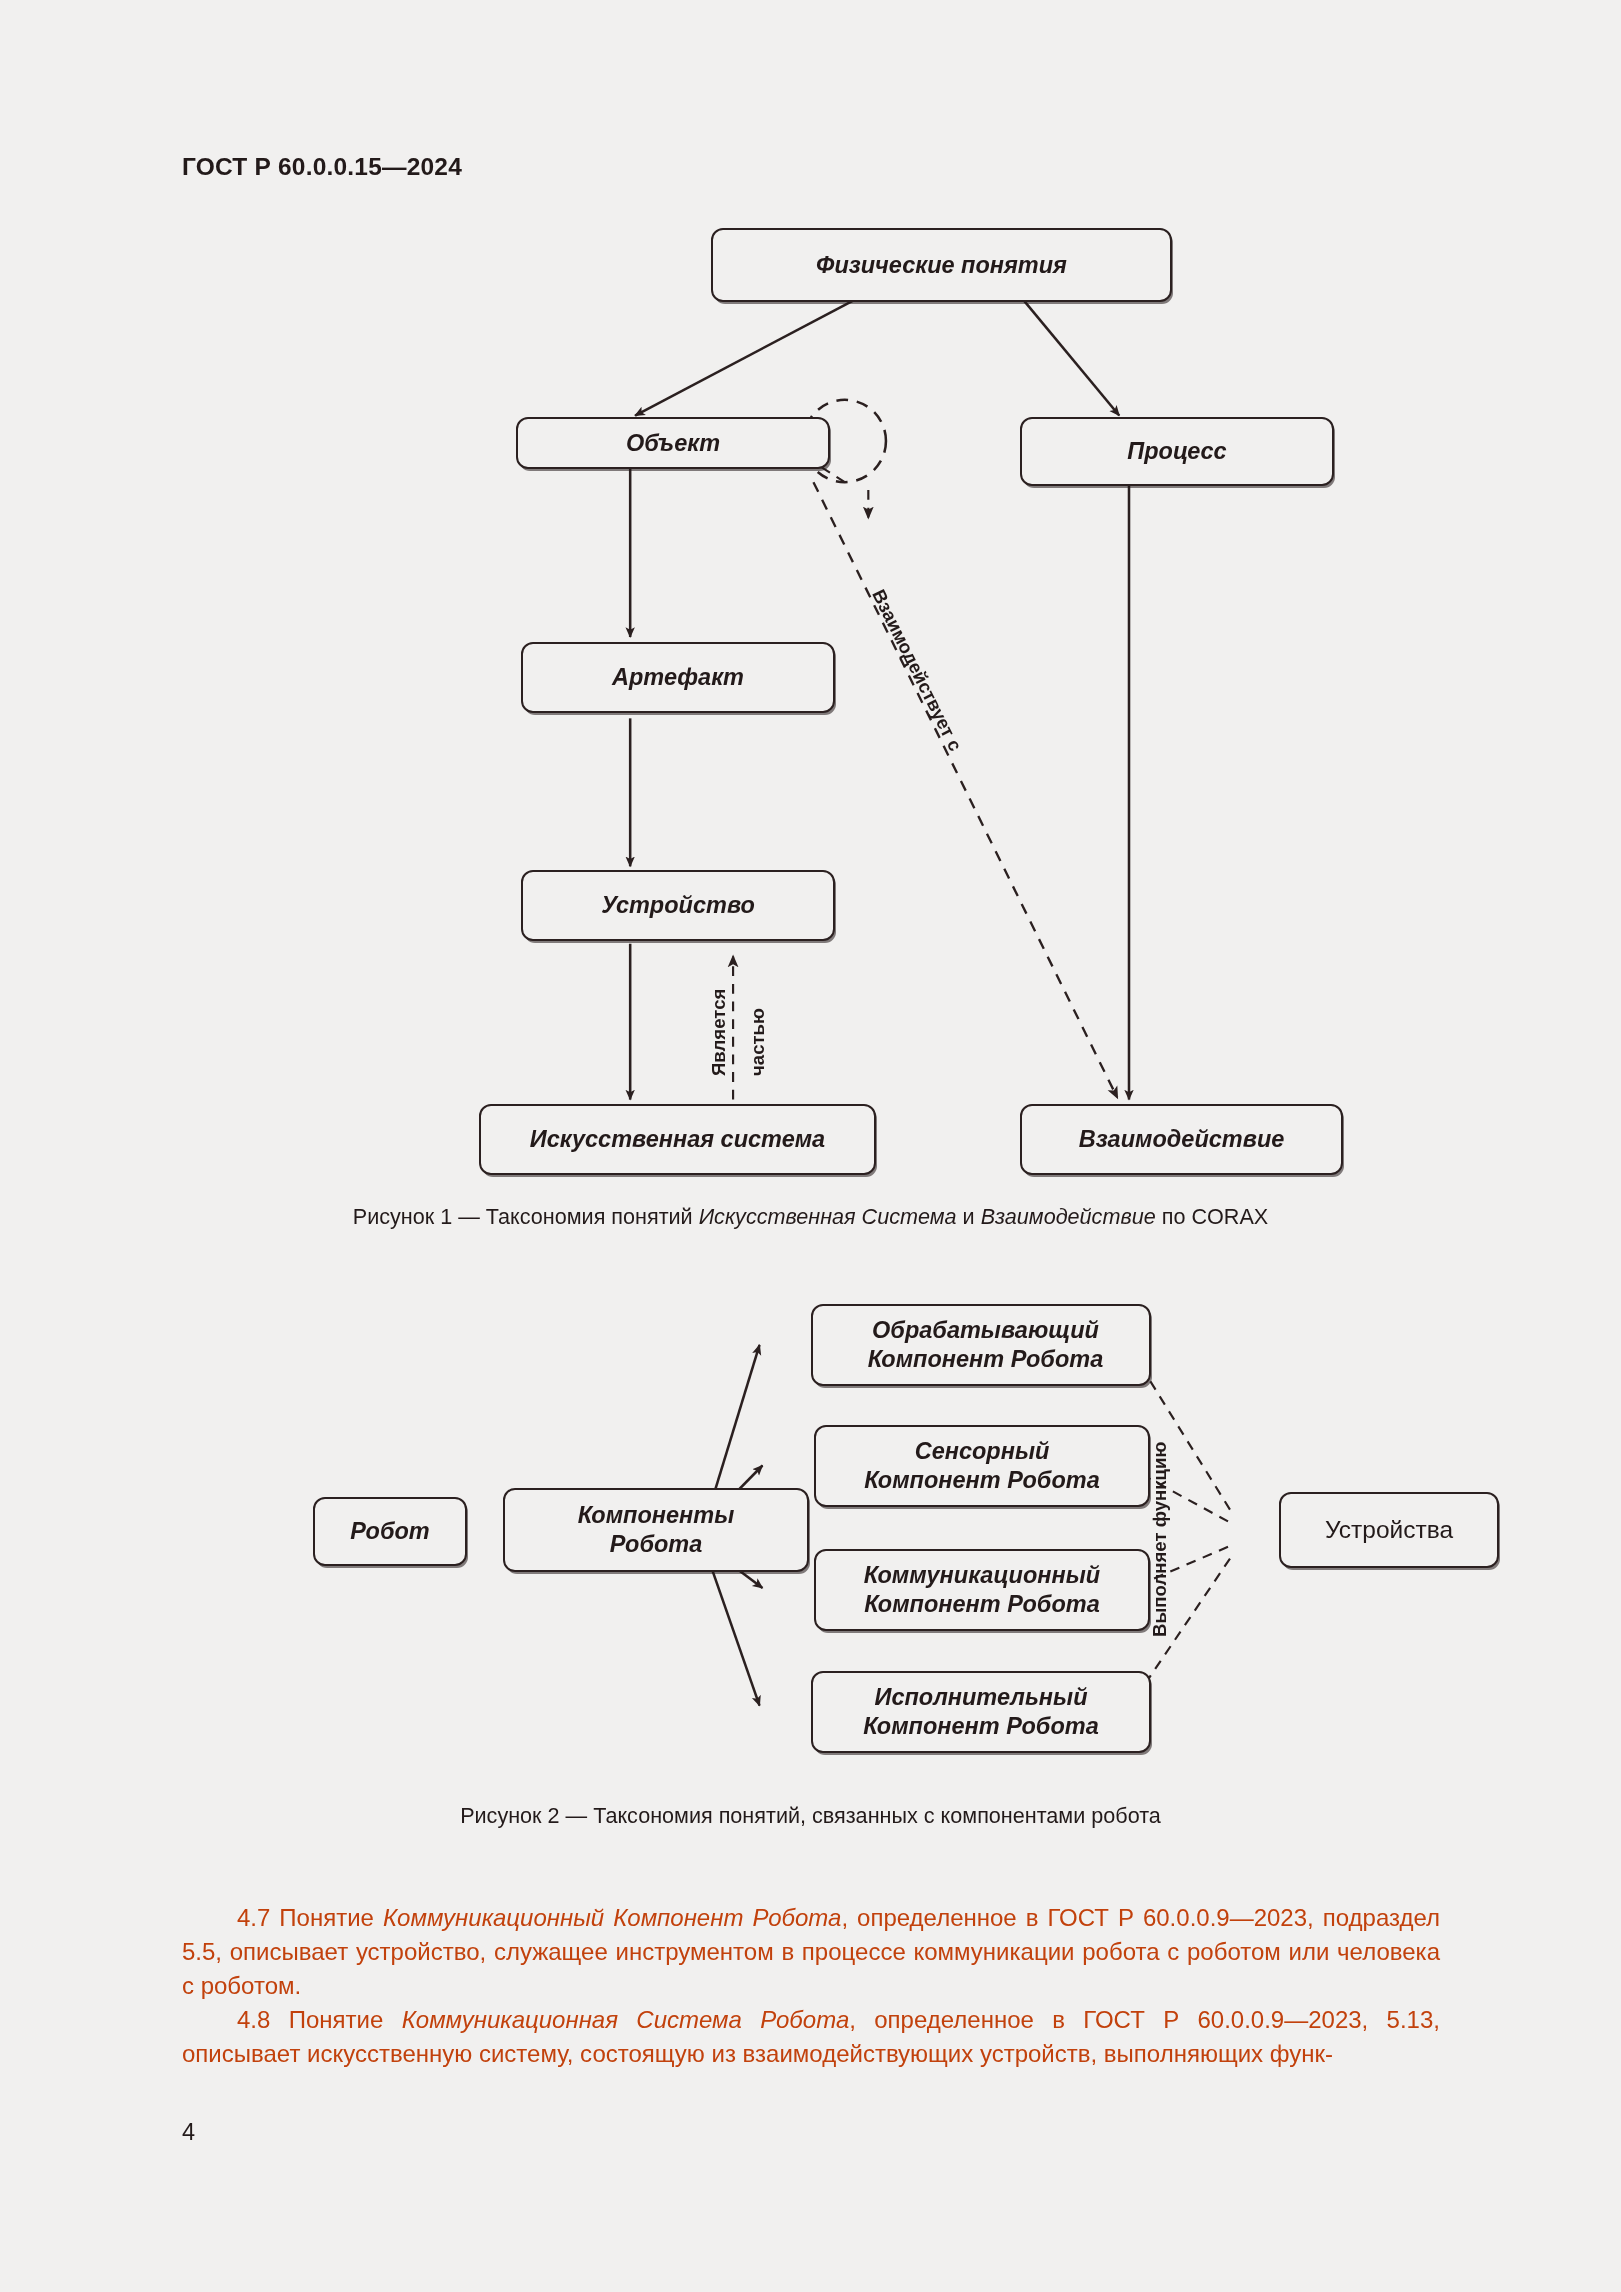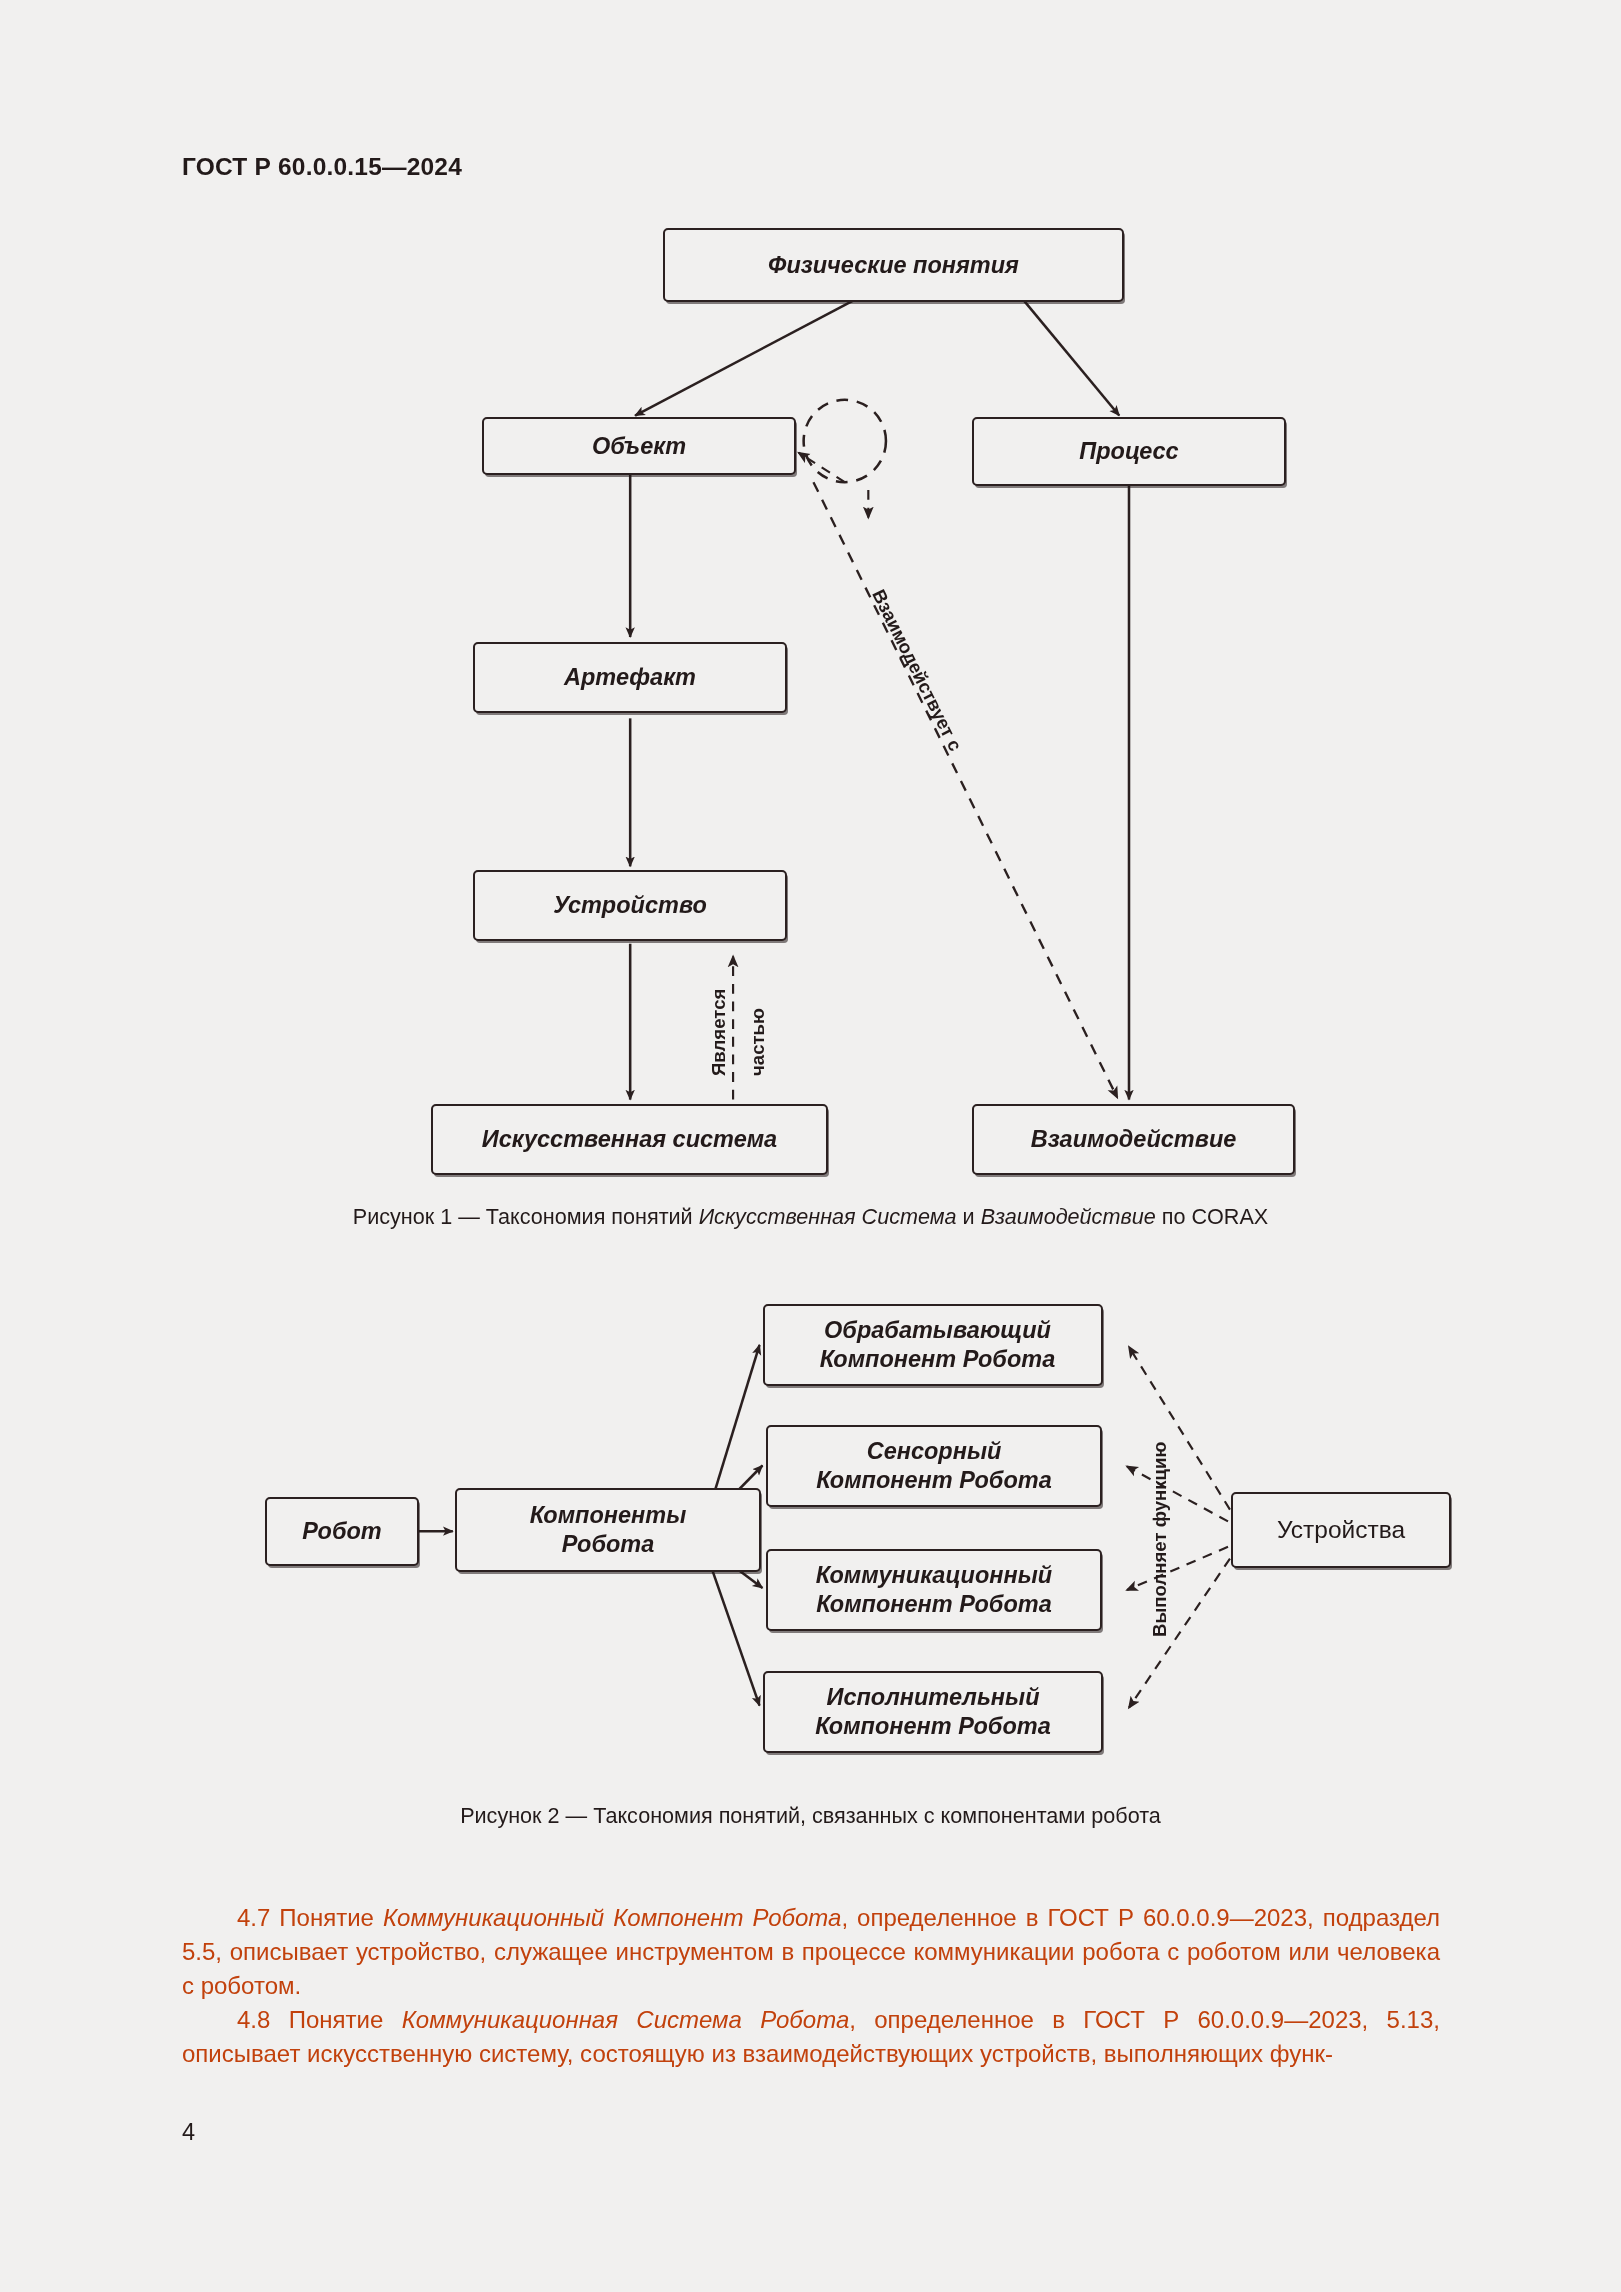--- a/index.html
+++ b/index.html
@@ -16,30 +16,31 @@
   .header{
     position:absolute;left:182px;top:153px;
     font-size:24.5px;font-weight:bold;letter-spacing:0.2px;
     color:#231a1a;
   }
 
   
   .dbox{
     position:absolute;
     border:2.9px solid #2b2020;
-    border-radius:5px;
+    border-radius:12px;
     background:#f1f0ef;
     box-sizing:border-box;
     display:flex;align-items:center;justify-content:center;
     text-align:center;
     font-style:italic;font-weight:bold;
     font-size:23.5px;
     line-height:1.22;
     color:#231a1a;
     box-shadow:2px 2.9px 0 -1px rgba(35,26,26,0.55);
+    margin-left:48px;
   }
   .dbox.plain{font-style:normal;font-weight:normal;}
 
   
   svg.edges{position:absolute;left:0;top:0;overflow:visible;}
   .solid-line{stroke:#2b2020;stroke-width:2.6;fill:none;}
   .dash-line{stroke:#2b2020;stroke-width:2.4;fill:none;stroke-dasharray:11 9;}
   .dash-thin{stroke:#2b2020;stroke-width:2.2;fill:none;stroke-dasharray:10 8;}
   .dash-circle{stroke:#2b2020;stroke-width:2.6;fill:none;stroke-dasharray:12 9;}
 
@@ -123,21 +124,21 @@
 
     <path class="dash-thin" d="M 886,500 L 886,528" marker-end="url(#arrowDash)"></path>
 
     <path class="dash-thin" d="M 748,1122 L 748,976" marker-end="url(#arrowDash)"></path>
   </svg>
 
   <div class="dbox" style="left:663px;top:228px;width:461px;height:74px;">
     <span>Физические понятия</span>
   </div>
 
-  <div class="dbox" style="left:482px;top:417px;width:314px;height:58px;">
+  <div class="dbox" style="left:468px;top:417px;width:314px;height:52px;">
     <span>Объект</span>
   </div>
 
   <div class="dbox" style="left:972px;top:417px;width:314px;height:69px;">
     <span>Процесс</span>
   </div>
 
   <div class="dbox" style="left:473px;top:642px;width:314px;height:71px;">
     <span>Артефакт</span>
   </div>

